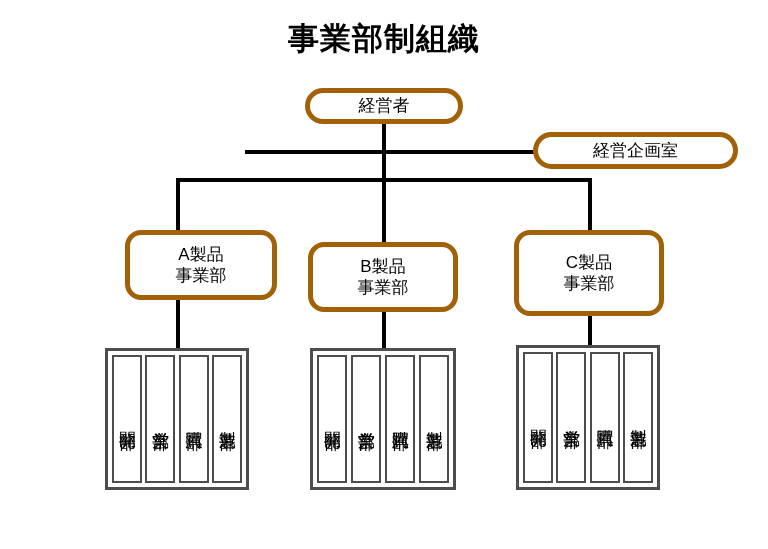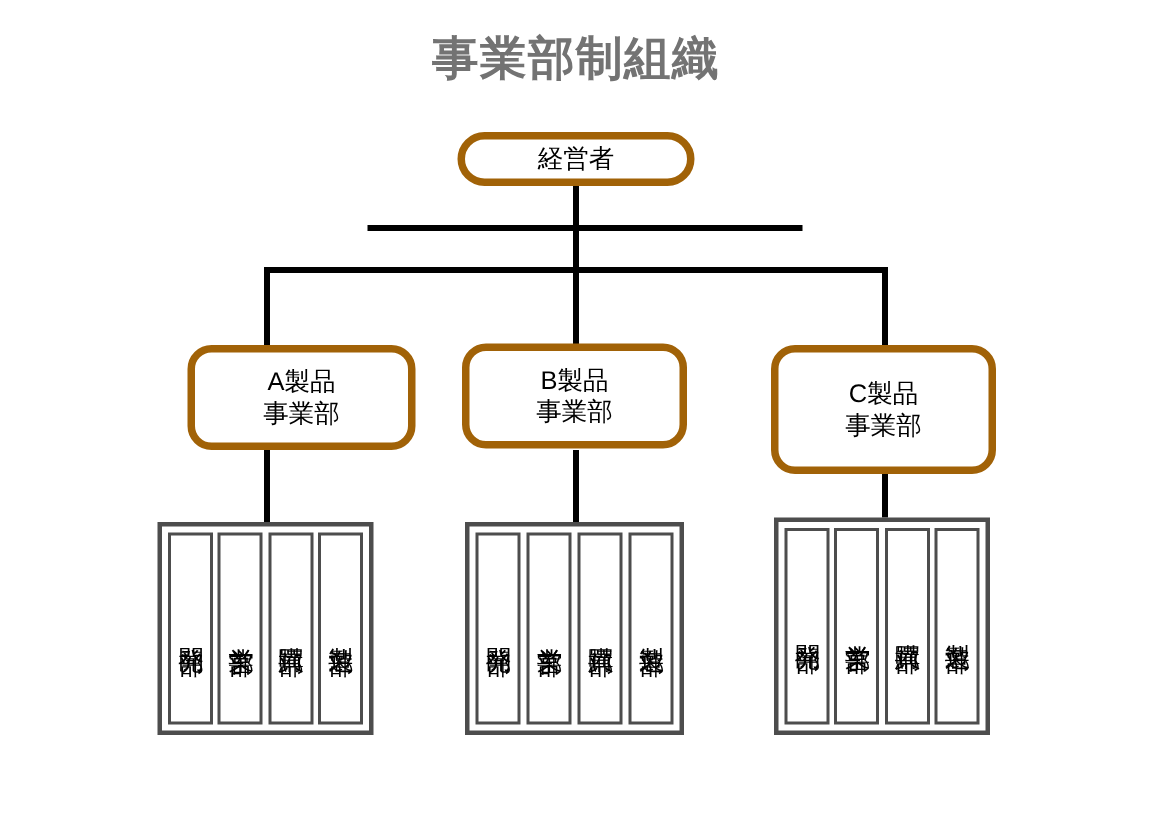--- a/index.html
+++ b/index.html
@@ -23,21 +23,21 @@
   
   .chart-title {
     position: absolute;
     left: 0;
     top: 20px;
     width: 768px;
     text-align: center;
     font-size: 31px;
     font-weight: bold;
     letter-spacing: 1px;
-    color: #737373;
+    color: #000000;
     line-height: 1.2;
   }
 
   
   .line {
     position: absolute;
     background: #000000;
   }
   .line-v { width: 4px; }
   .line-h { height: 4px; }
@@ -112,24 +112,25 @@
   <div class="line line-v" style="left:588px; top:178px; height:64px;"></div>
 
   <div class="line line-v" style="left:176px; top:300px; height:50px;"></div>
 
   <div class="line line-v" style="left:382px; top:300px; height:50px;"></div>
 
   <div class="line line-v" style="left:588px; top:300px; height:50px;"></div>
 
   <div class="node pill" style="left:305px; top:88px; width:158px; height:36px;">経営者</div>
 
+  <div class="node pill" style="left:533px; top:132px; width:205px; height:37px;">経営企画室</div>
 
   <div class="node two-line" style="left:101px; top:230px; width:152px; height:70px;margin-left:24px;">A製品
 事業部</div>
-  <div class="node two-line" style="left:308px; top:229px; width:150px; height:70px;">B製品
+  <div class="node two-line" style="left:308px; top:242px; width:150px; height:70px;">B製品
 事業部</div>
   <div class="node two-line" style="left:514px; top:230px; width:150px; height:86px;">C製品
 事業部</div>
 
   <div class="dept-group" style="left:105px; top:348px; width:144px; height:142px;">
     <div class="dept-box">
       <span class="dept-label">開発部</span>
     </div>
     <div class="dept-box">
       <span class="dept-label">営業部</span>

